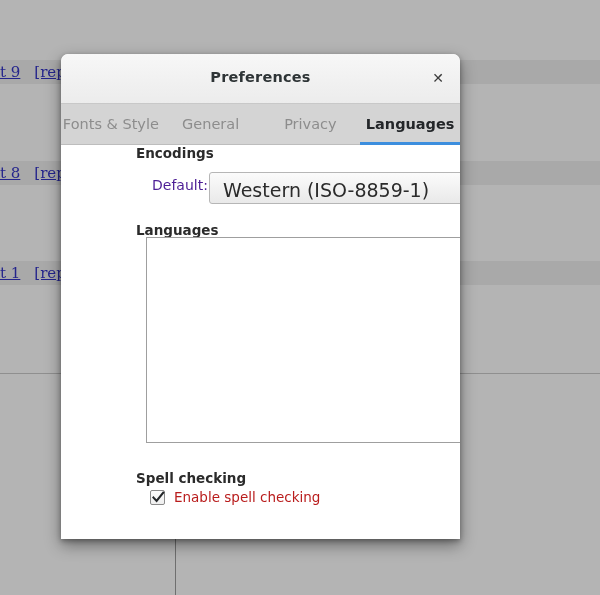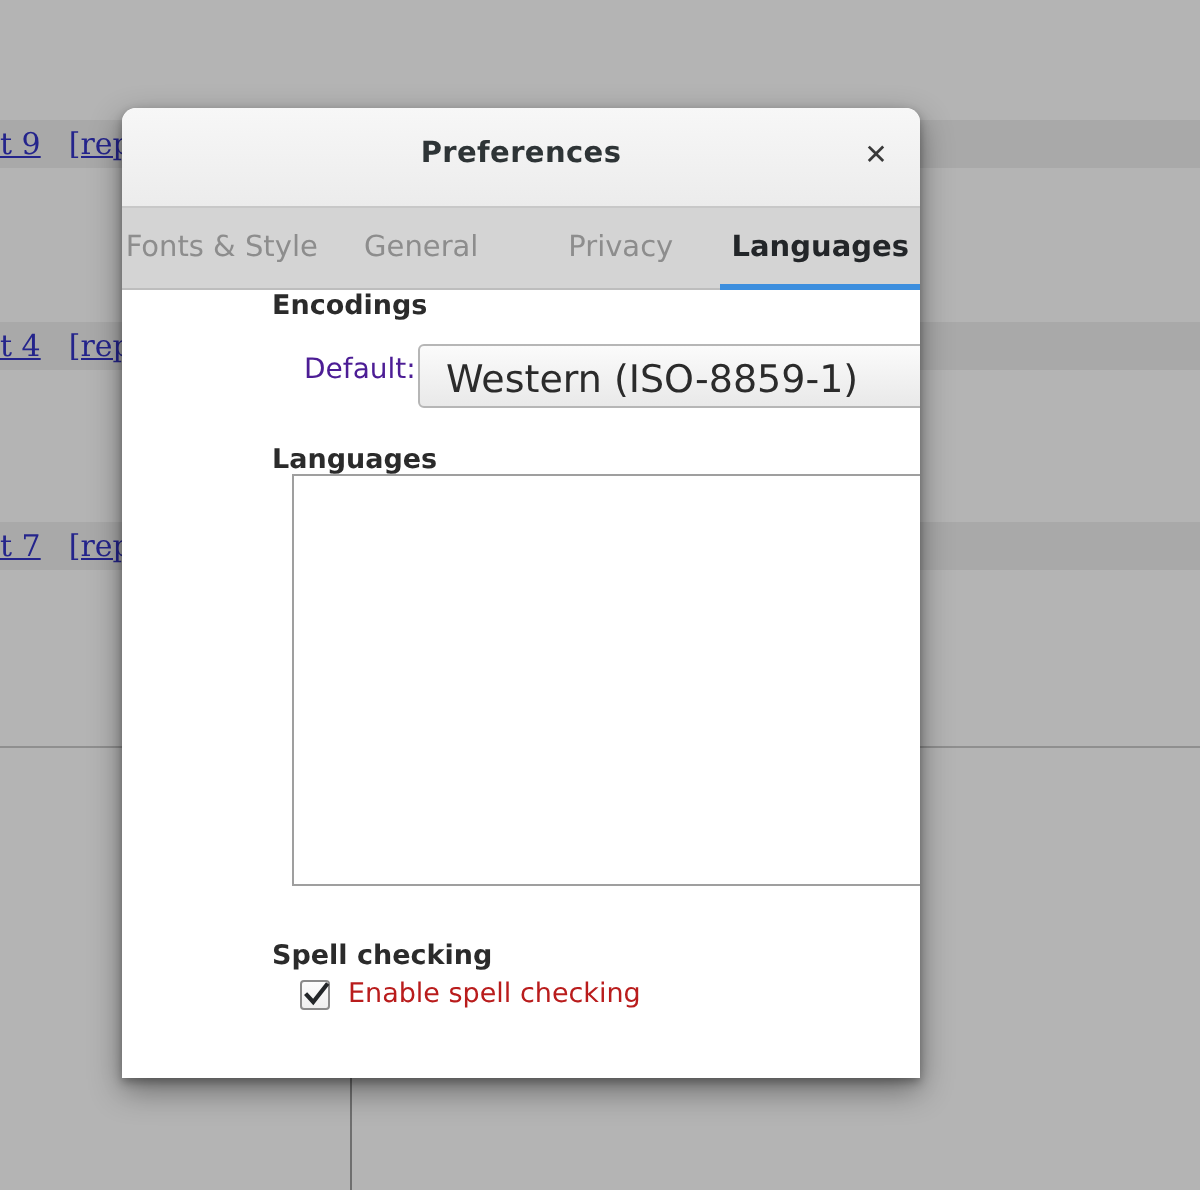--- a/index.html
+++ b/index.html
@@ -237,25 +237,25 @@
 
 <div id="screen">
 
   <div class="bg-layer">
 
     <div class="bg-row" style="top:60px;">
       <span class="lnk">t 9</span><span class="gap"></span><span class="lnk">[rep</span>
     </div>
 
     <div class="bg-row" style="top:161px;">
-      <span class="lnk">t 4</span><span class="gap"></span><span class="lnk">[rep</span>
+      <span class="lnk">t 8</span><span class="gap"></span><span class="lnk">[rep</span>
     </div>
 
     <div class="bg-row" style="top:261px;">
-      <span class="lnk">t 7</span><span class="gap"></span><span class="lnk">[rep</span>
+      <span class="lnk">t 1</span><span class="gap"></span><span class="lnk">[rep</span>
     </div>
 
     <div class="bg-hline" style="top:373px;"></div>
     <div class="bg-vline" style="left:175px; top:374px; height:221px;"></div>
   </div>
 
   <div id="dialog">
 
     <div class="titlebar">
       <div class="title-text">Preferences</div>

